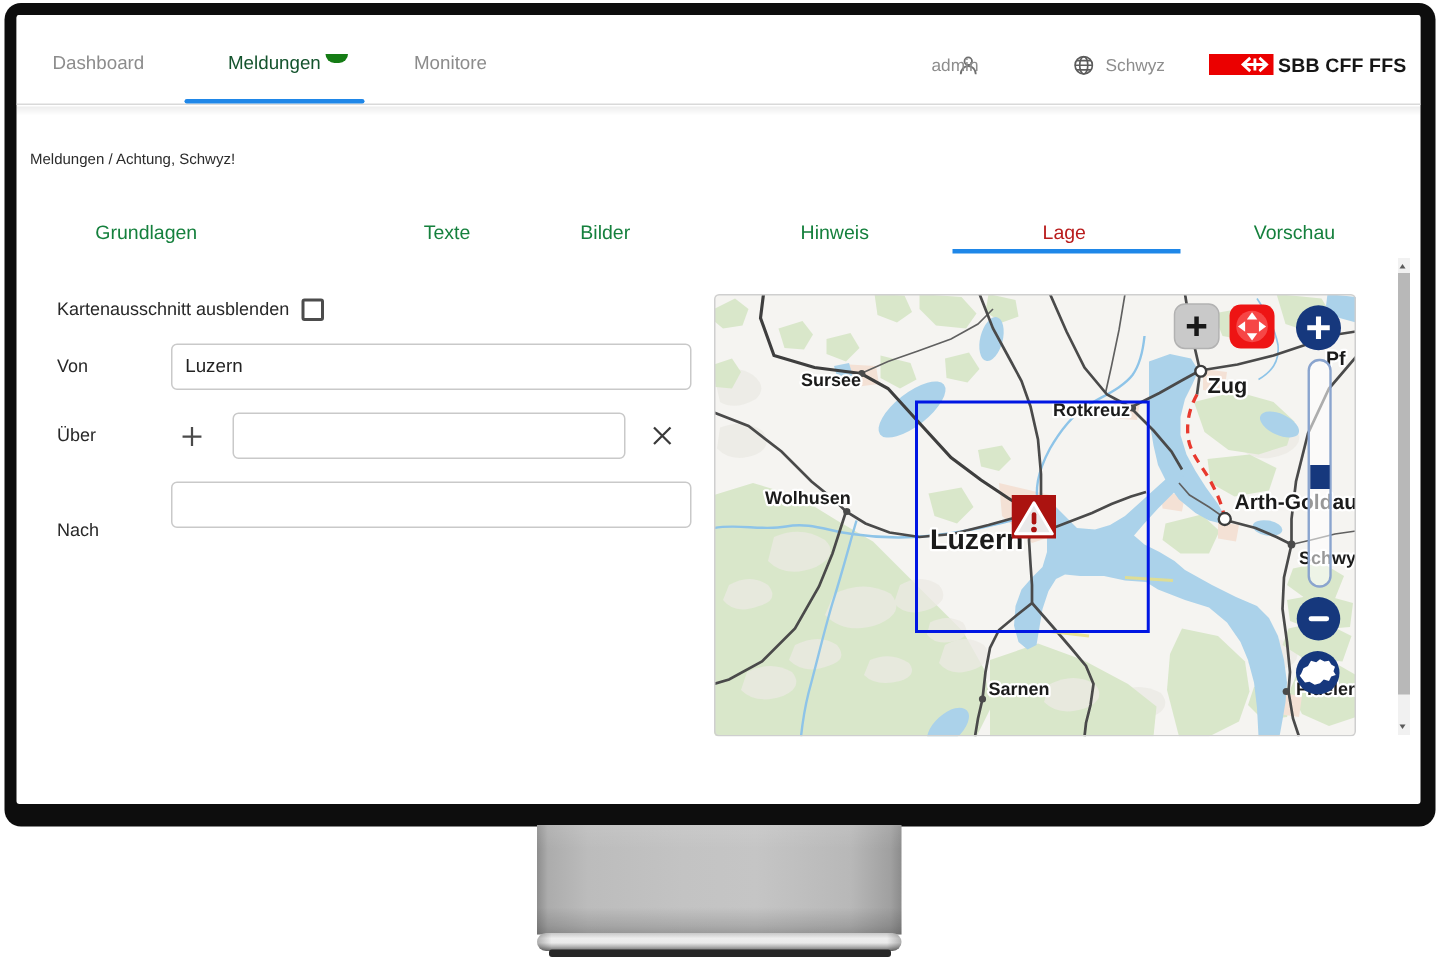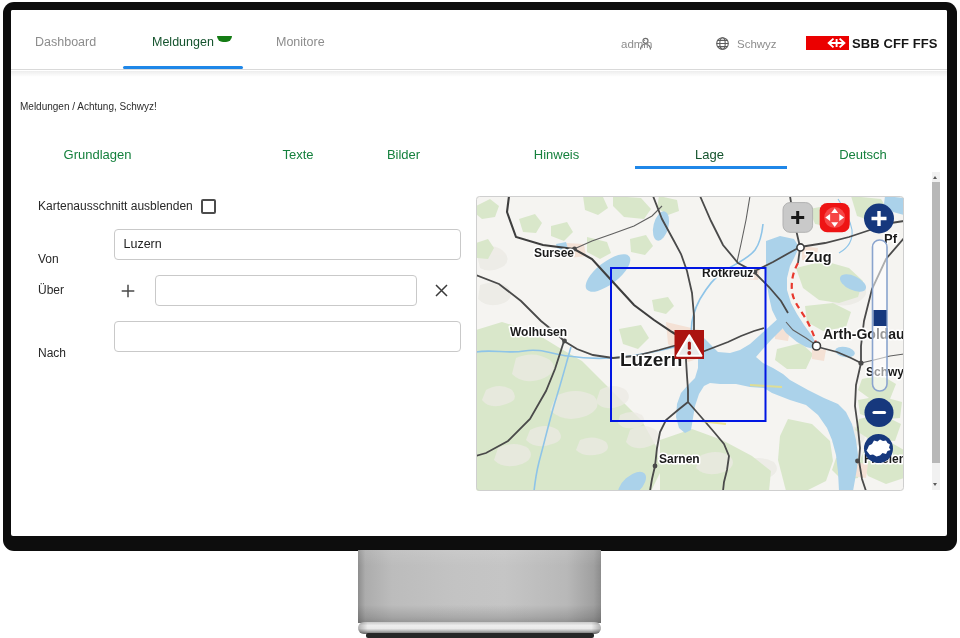--- a/index.html
+++ b/index.html
@@ -30,21 +30,21 @@
 .badge { position:absolute; left:205.5px; top:25.5px; width:15px; height:6px; background:#157c15; border-radius:0 0 8px 8px; }
 .underline1 { position:absolute; left:112px; top:55.5px; width:120px; height:3.5px; background:#1f87e8; border-radius:2px; }
 .navright { position:absolute; top:27.5px; font-size:11.5px; color:#8d8d8d; white-space:nowrap; }
 .sbbbox { position:absolute; left:795px; top:26px; width:42.5px; height:14px; background:#eb0000; }
 .sbbtext { position:absolute; left:841px; top:26px; font-size:13px; font-weight:bold; color:#161616; letter-spacing:0.1px; white-space:nowrap; }
 
 .breadcrumb { position:absolute; left:9px; top:90.5px; font-size:10px; color:#2c2c2c; white-space:nowrap; }
 
 
 .tab { position:absolute; top:136.5px; font-size:13px; color:#15803d; transform:translateX(-50%); white-space:nowrap; }
-.tab.active { color:#14532d; }
+.tab.active { color:#b91c1c; }
 .underline2 { position:absolute; left:623.5px; top:156px; width:152.5px; height:2.6px; background:#1f87e8; }
 
 
 .flabel { position:absolute; font-size:12px; color:#282828; white-space:nowrap; }
 .checkbox { position:absolute; left:189.5px; top:188.5px; width:15px; height:15px; border:2px solid #4c4c4c; border-radius:2px; background:#fff; }
 .input { position:absolute; border:1px solid #c9c9c9; border-radius:4px; background:#fff; font-size:12.5px; color:#222; padding-left:9px; display:flex; align-items:center; }
 
 
 .map { position:absolute; left:465px; top:186px; width:428px; height:295px; }
 
@@ -85,26 +85,26 @@
   </div>
   <div class="sbbtext">SBB CFF FFS</div>
 
   <div class="breadcrumb">Meldungen / Achtung, Schwyz!</div>
 
   <div class="tab" style="left:86.5px;">Grundlagen</div>
   <div class="tab" style="left:239px;margin-left:48px;">Texte</div>
   <div class="tab" style="left:392.5px;">Bilder</div>
   <div class="tab" style="left:545.5px;">Hinweis</div>
   <div class="tab active" style="left:698.5px;">Lage</div>
-  <div class="tab" style="left:852px;">Deutsch</div>
+  <div class="tab" style="left:852px;">Vorschau</div>
   <div class="underline2"></div>
 
   <div class="flabel" style="left:27px;top:189px;">Kartenausschnitt ausblenden</div>
   <div class="checkbox"></div>
-  <div class="flabel" style="left:27px;top:242px;">Von</div>
+  <div class="flabel" style="left:27px;top:227px;">Von</div>
   <div class="input" style="left:102.5px;top:218.5px;width:347px;height:31.5px;">Luzern</div>
   <div class="flabel" style="left:27px;top:273px;">Über</div>
   <svg class="abs" style="left:109.5px;top:273.5px;" width="14" height="14" viewBox="0 0 14 14">
     <path d="M7,0.7 V13.3 M0.7,7 H13.3" stroke="#4a4a4a" stroke-width="1.5"></path>
   </svg>
   <div class="input" style="left:144px;top:264.5px;width:262px;height:31.5px;"></div>
   <svg class="abs" style="left:423.5px;top:274px;" width="13" height="13" viewBox="0 0 13 13">
     <path d="M1,1 L12,12 M12,1 L1,12" stroke="#3a3a3a" stroke-width="1.5"></path>
   </svg>
   <div class="flabel" style="left:27px;top:336px;">Nach</div>

